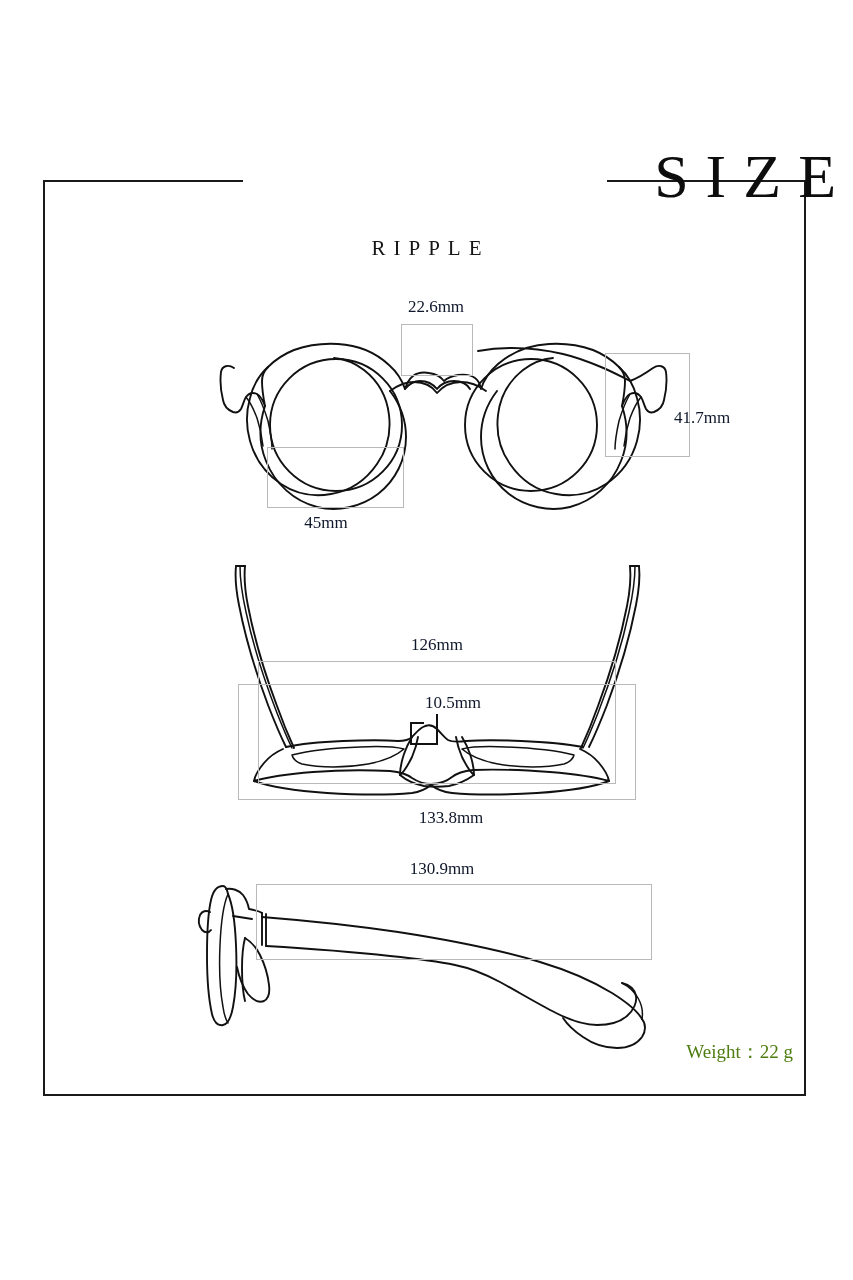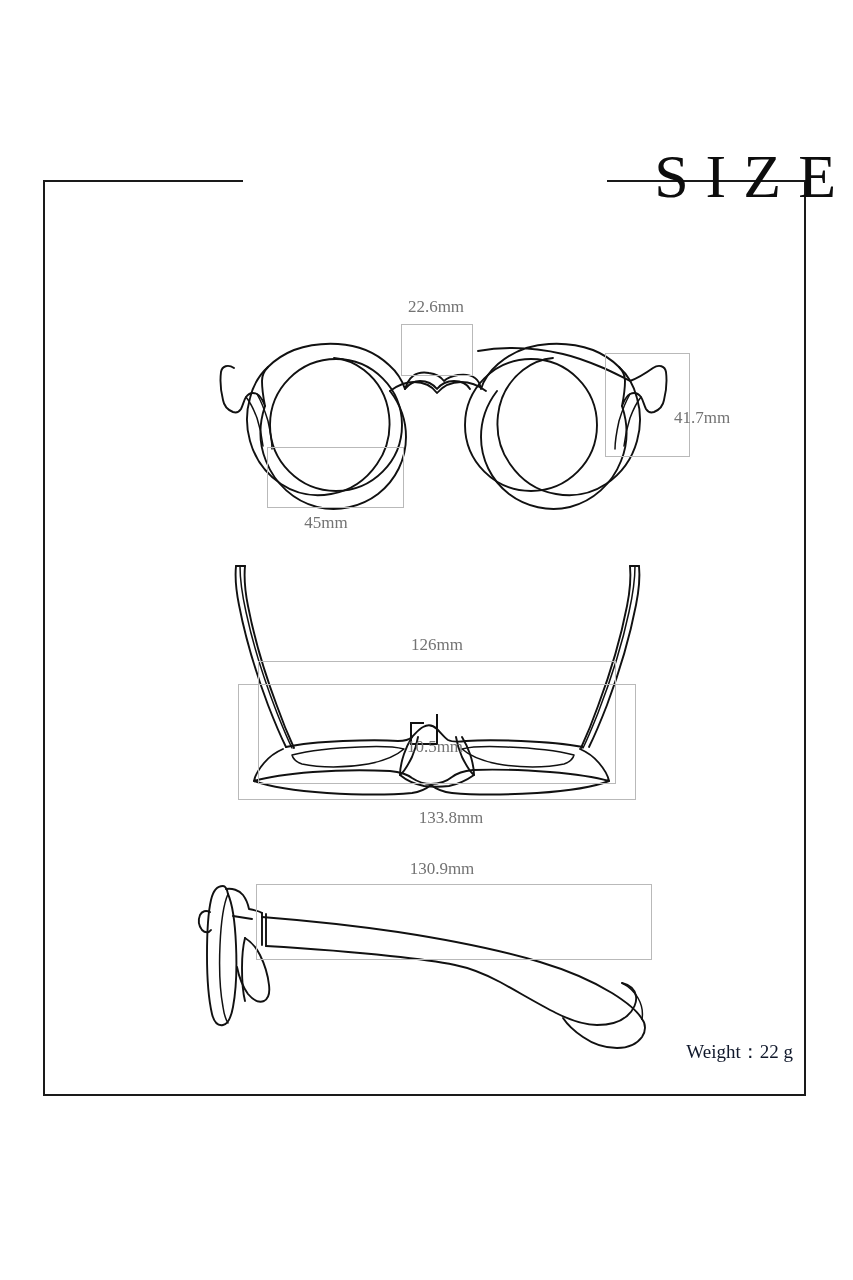--- a/index.html
+++ b/index.html
@@ -73,42 +73,42 @@
     letter-spacing: 8px;
     text-indent: 8px;
     color: #151515;
   }
 
   
   .dim-label {
     position: absolute;
     font-size: 17px;
     line-height: 1;
-    color: #737373;
+    color: #0f172a;
     white-space: nowrap;
   }
   .dim-centered {
     text-align: center;
   }
 
   .lbl-bridge   { top: 298px; left: 336px; width: 200px; }
   .lbl-lensw    { top: 514px; left: 226px; width: 200px; }
   .lbl-lensh    { top: 409px; left: 674px; }
   .lbl-inner    { top: 636px; left: 337px; width: 200px; }
-  .lbl-nose     { top: 694px; left: 335px; width: 200px; margin-top: 44px; }
+  .lbl-nose     { top: 694px; left: 353px; width: 200px; }
   .lbl-outer    { top: 809px; left: 351px; width: 200px; }
   .lbl-temple   { top: 860px; left: 342px; width: 200px; }
 
   .weight-label {
     position: absolute;
     top: 1042px;
     right: 60px;
     font-size: 19px;
     line-height: 1;
-    color: #0f172a;
+    color: #4d7c0f;
     white-space: nowrap;
   }
 
   
   .guide {
     position: absolute;
     border: 1px solid #b9b9b9;
     box-sizing: border-box;
   }
   .g-bridge { left: 401px; top: 324px; width: 72px;  height: 52px; }
@@ -155,20 +155,21 @@
 
 <div id="sheet">
 
   <div class="border-top-seg border-top-left"></div>
   <div class="border-top-seg border-top-right"></div>
   <div class="border-left"></div>
   <div class="border-right"></div>
   <div class="border-bottom"></div>
 
   <div class="title-size">SIZE</div>
+  <div class="title-model">RIPPLE</div>
 
   <div class="draw">
     <svg width="853" height="1280" viewBox="0 0 853 1280">
 
       <path class="ln" d="
         M 234 368
         C 228 364 222 366 221 372
         C 220 380 221 392 223 400
         C 224 406 228 410 233 412
         C 236 413 239 412 241 409

